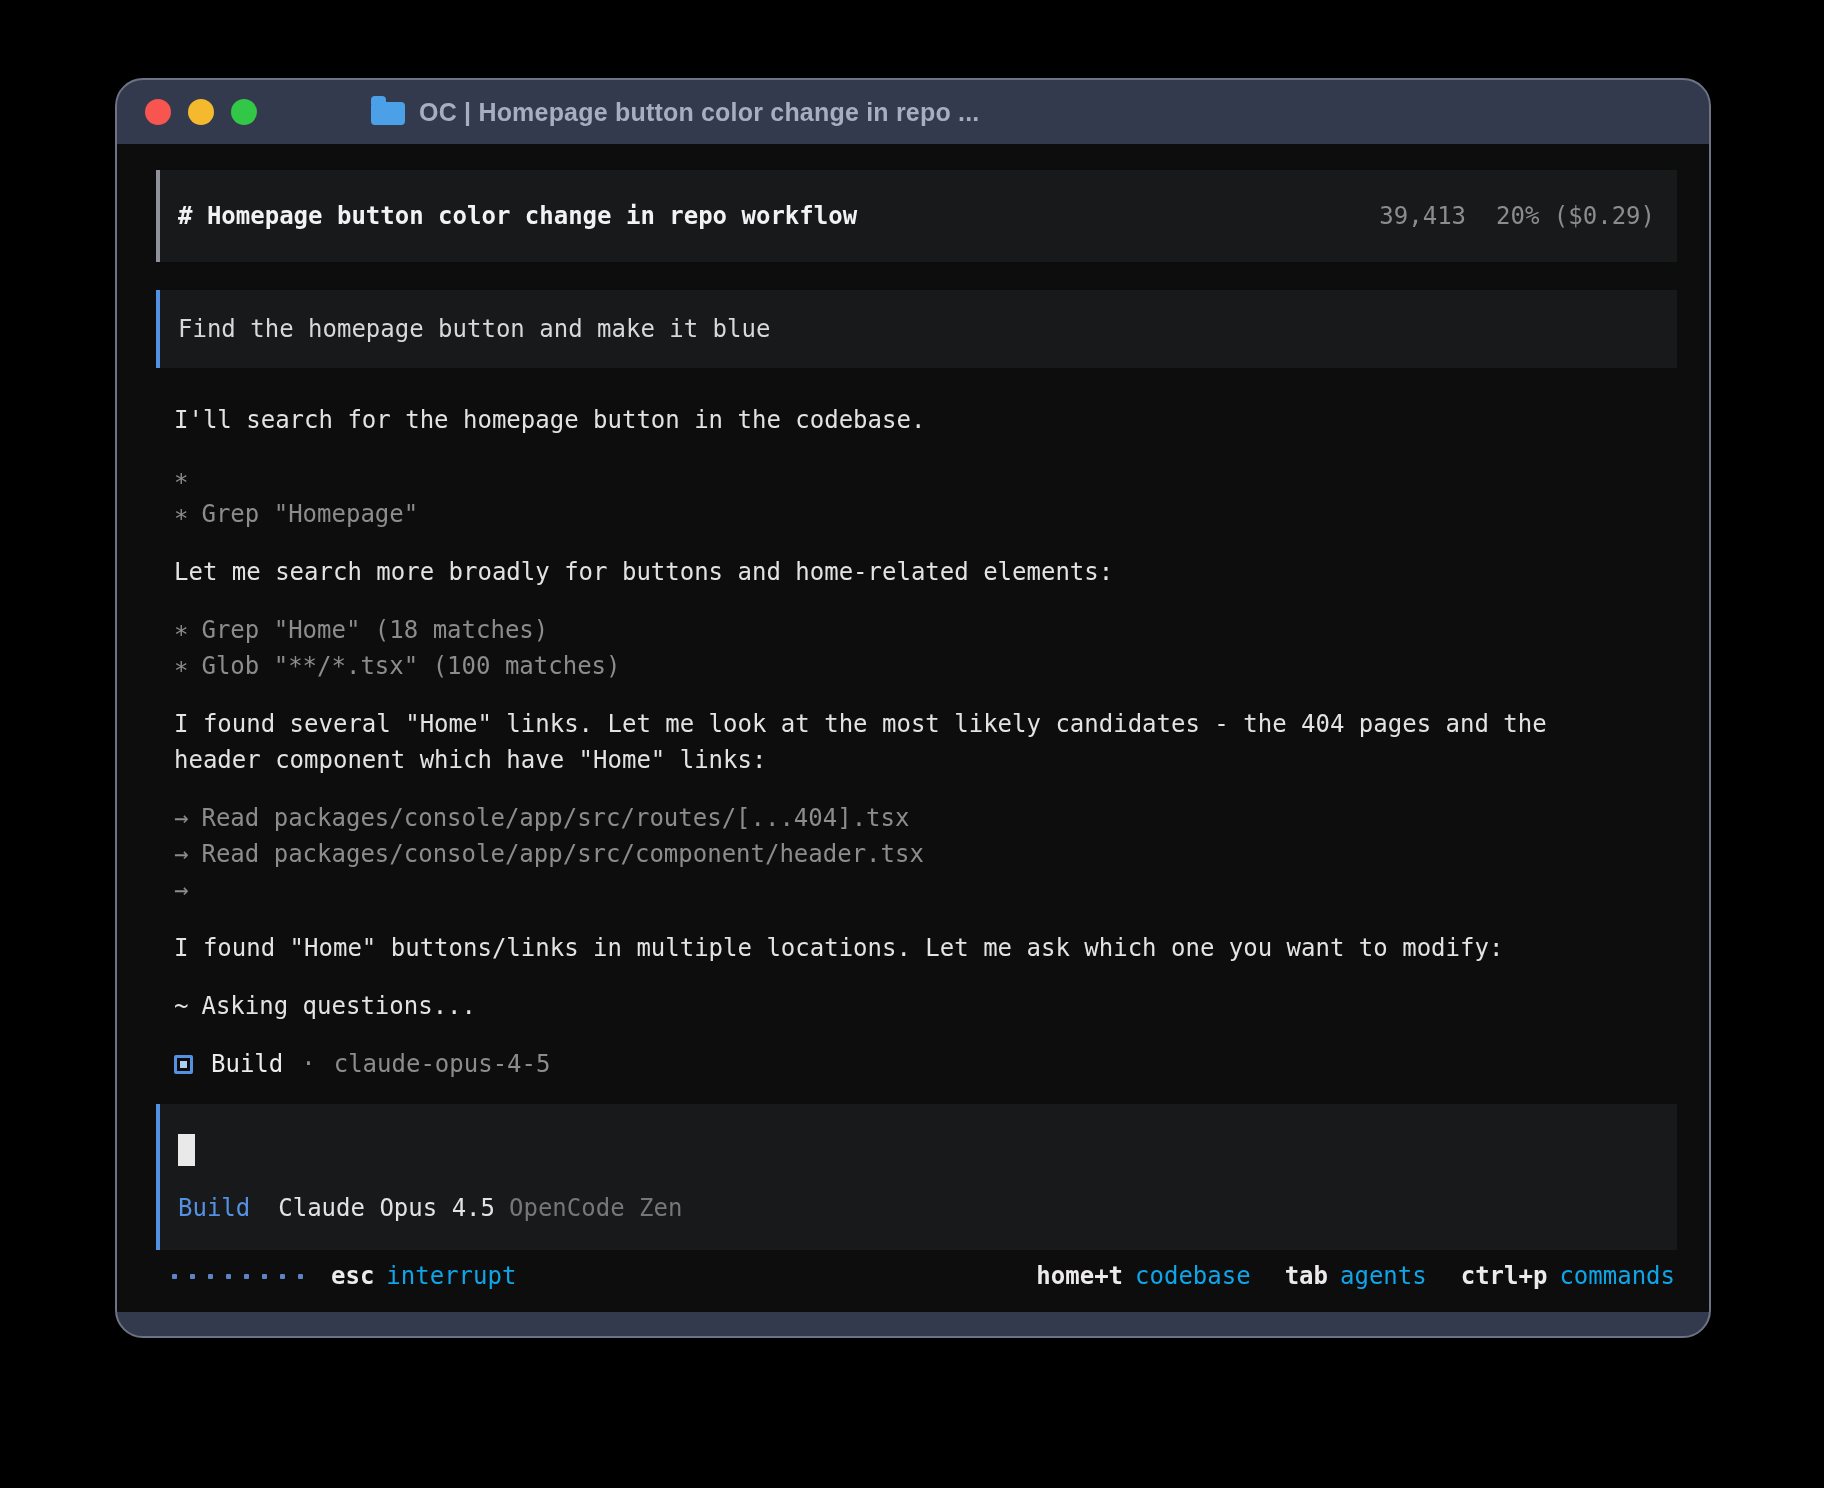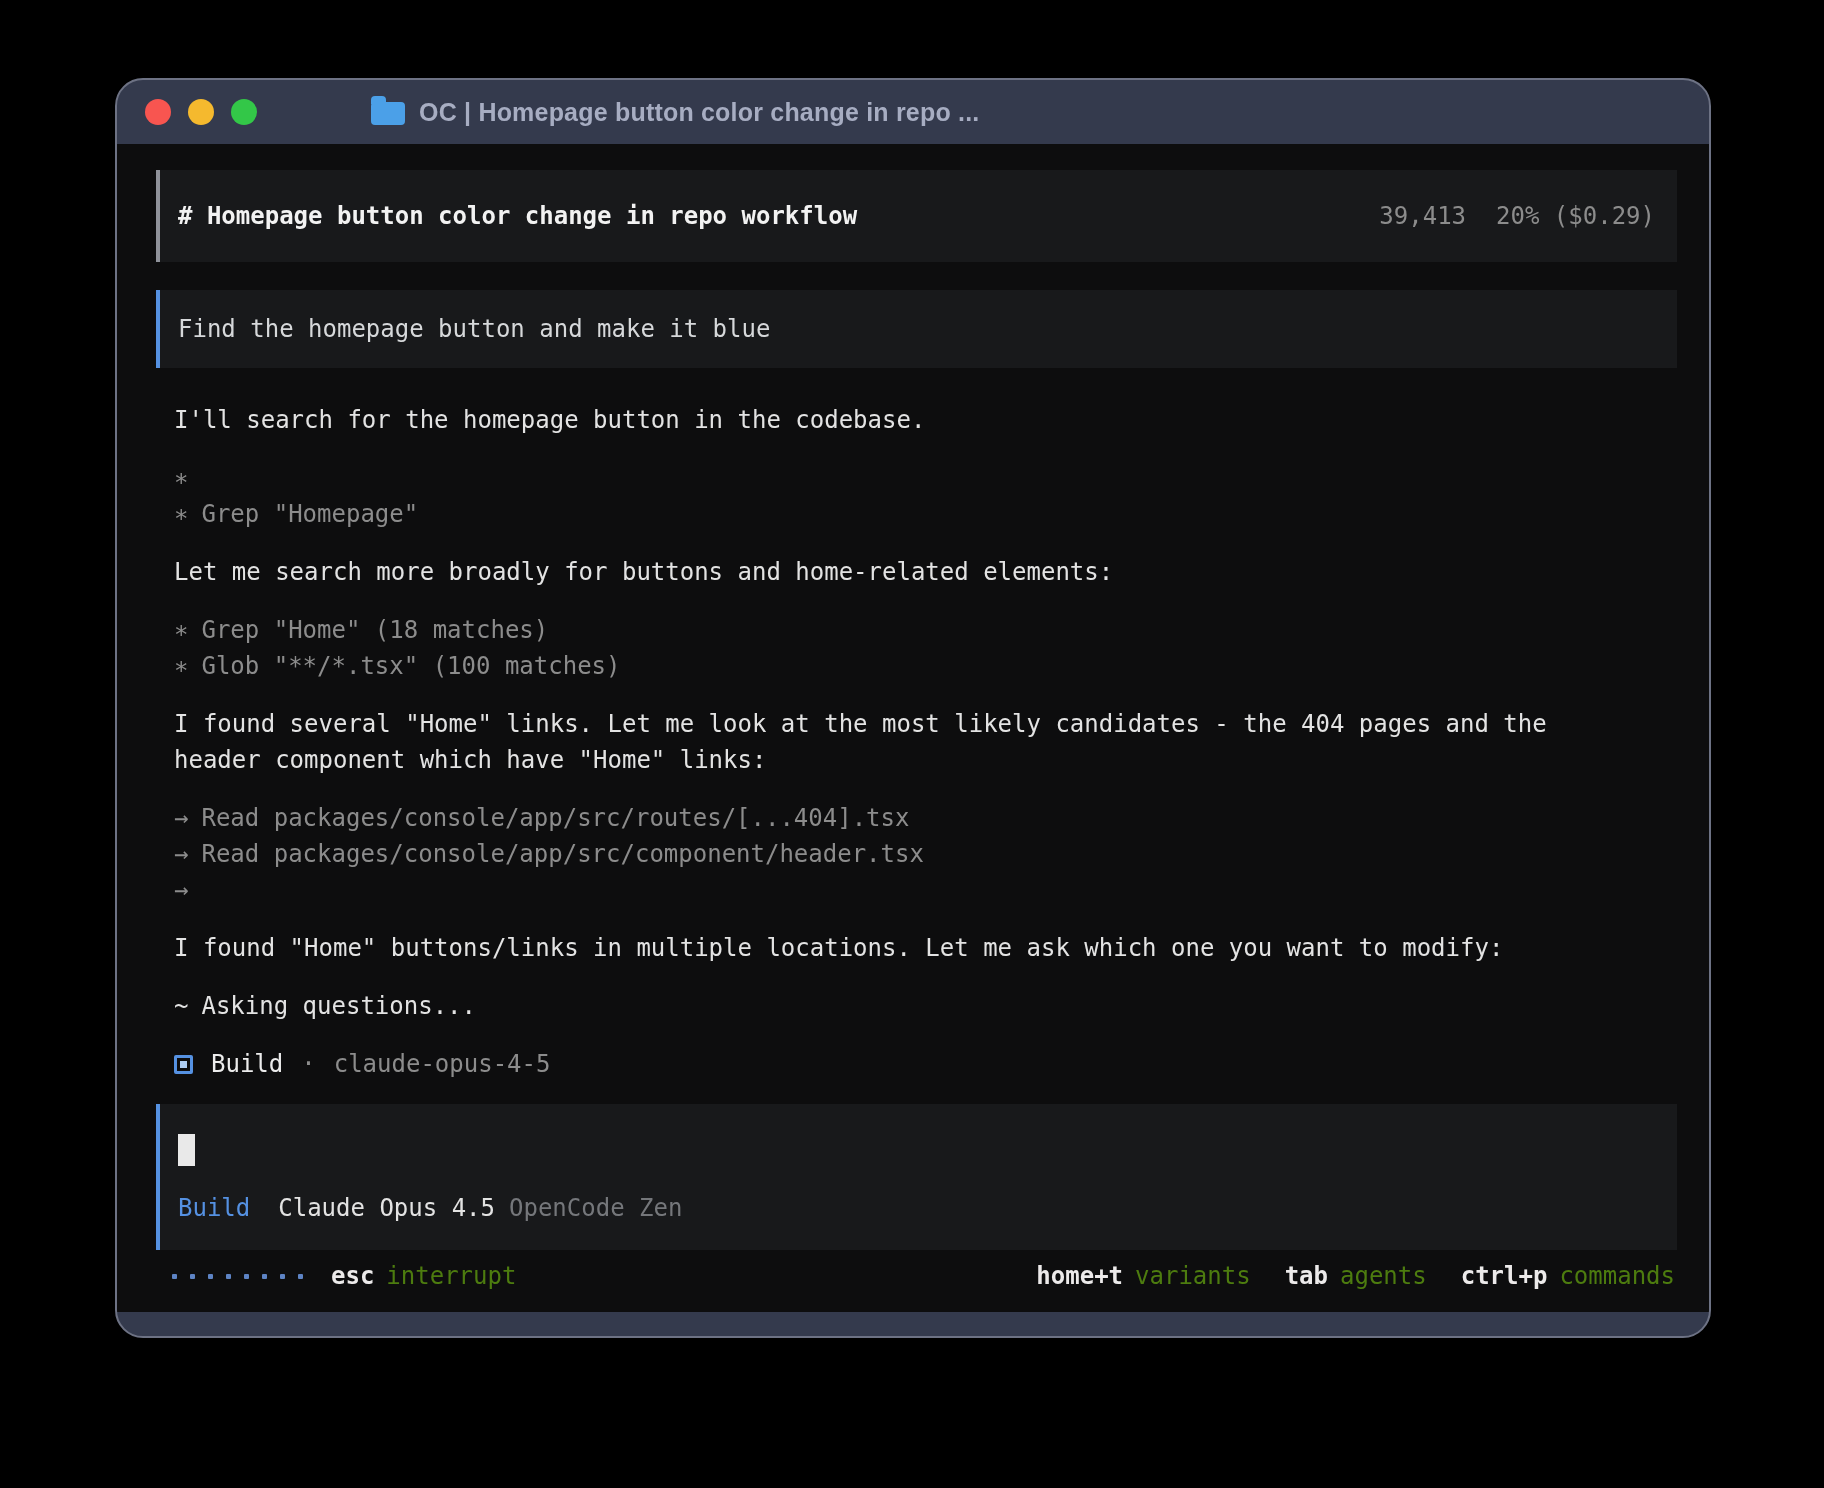--- a/index.html
+++ b/index.html
@@ -62,21 +62,21 @@
   .model-row .provider{color:#75777b;margin-left:14px;}
 
   
   .statusbar{margin-top:8px;height:36px;display:flex;align-items:center;
              justify-content:space-between;}
   .sb-left{display:flex;align-items:center;padding-left:16px;}
   .spinner{display:flex;gap:13px;align-items:center;}
   .spinner i{width:5px;height:5px;background:#5d83c4;border-radius:1px;display:block;}
   .hint{display:flex;gap:12px;align-items:center;}
   .hint .key{color:#eceaea;font-weight:700;}
-  .hint .lbl{color:#4d7c0f;}
+  .hint .lbl{color:#0ea5e9;}
   .sb-left .hint{margin-left:28px;}
   .sb-right{display:flex;gap:34px;padding-right:2px;}
 </style>
 </head>
 <body>
 
 <div class="window">
 
   <div class="titlebar">
     <div class="lights">
@@ -186,21 +186,21 @@
             <i></i>
         </span>
         <span class="hint">
           <span class="key">esc</span>
           <span class="lbl">interrupt</span>
         </span>
       </div>
       <div class="sb-right">
         <span class="hint">
           <span class="key">home+t</span>
-          <span class="lbl">variants</span>
+          <span class="lbl">codebase</span>
         </span>
         <span class="hint">
           <span class="key">tab</span>
           <span class="lbl">agents</span>
         </span>
         <span class="hint">
           <span class="key">ctrl+p</span>
           <span class="lbl">commands</span>
         </span>
       </div>

